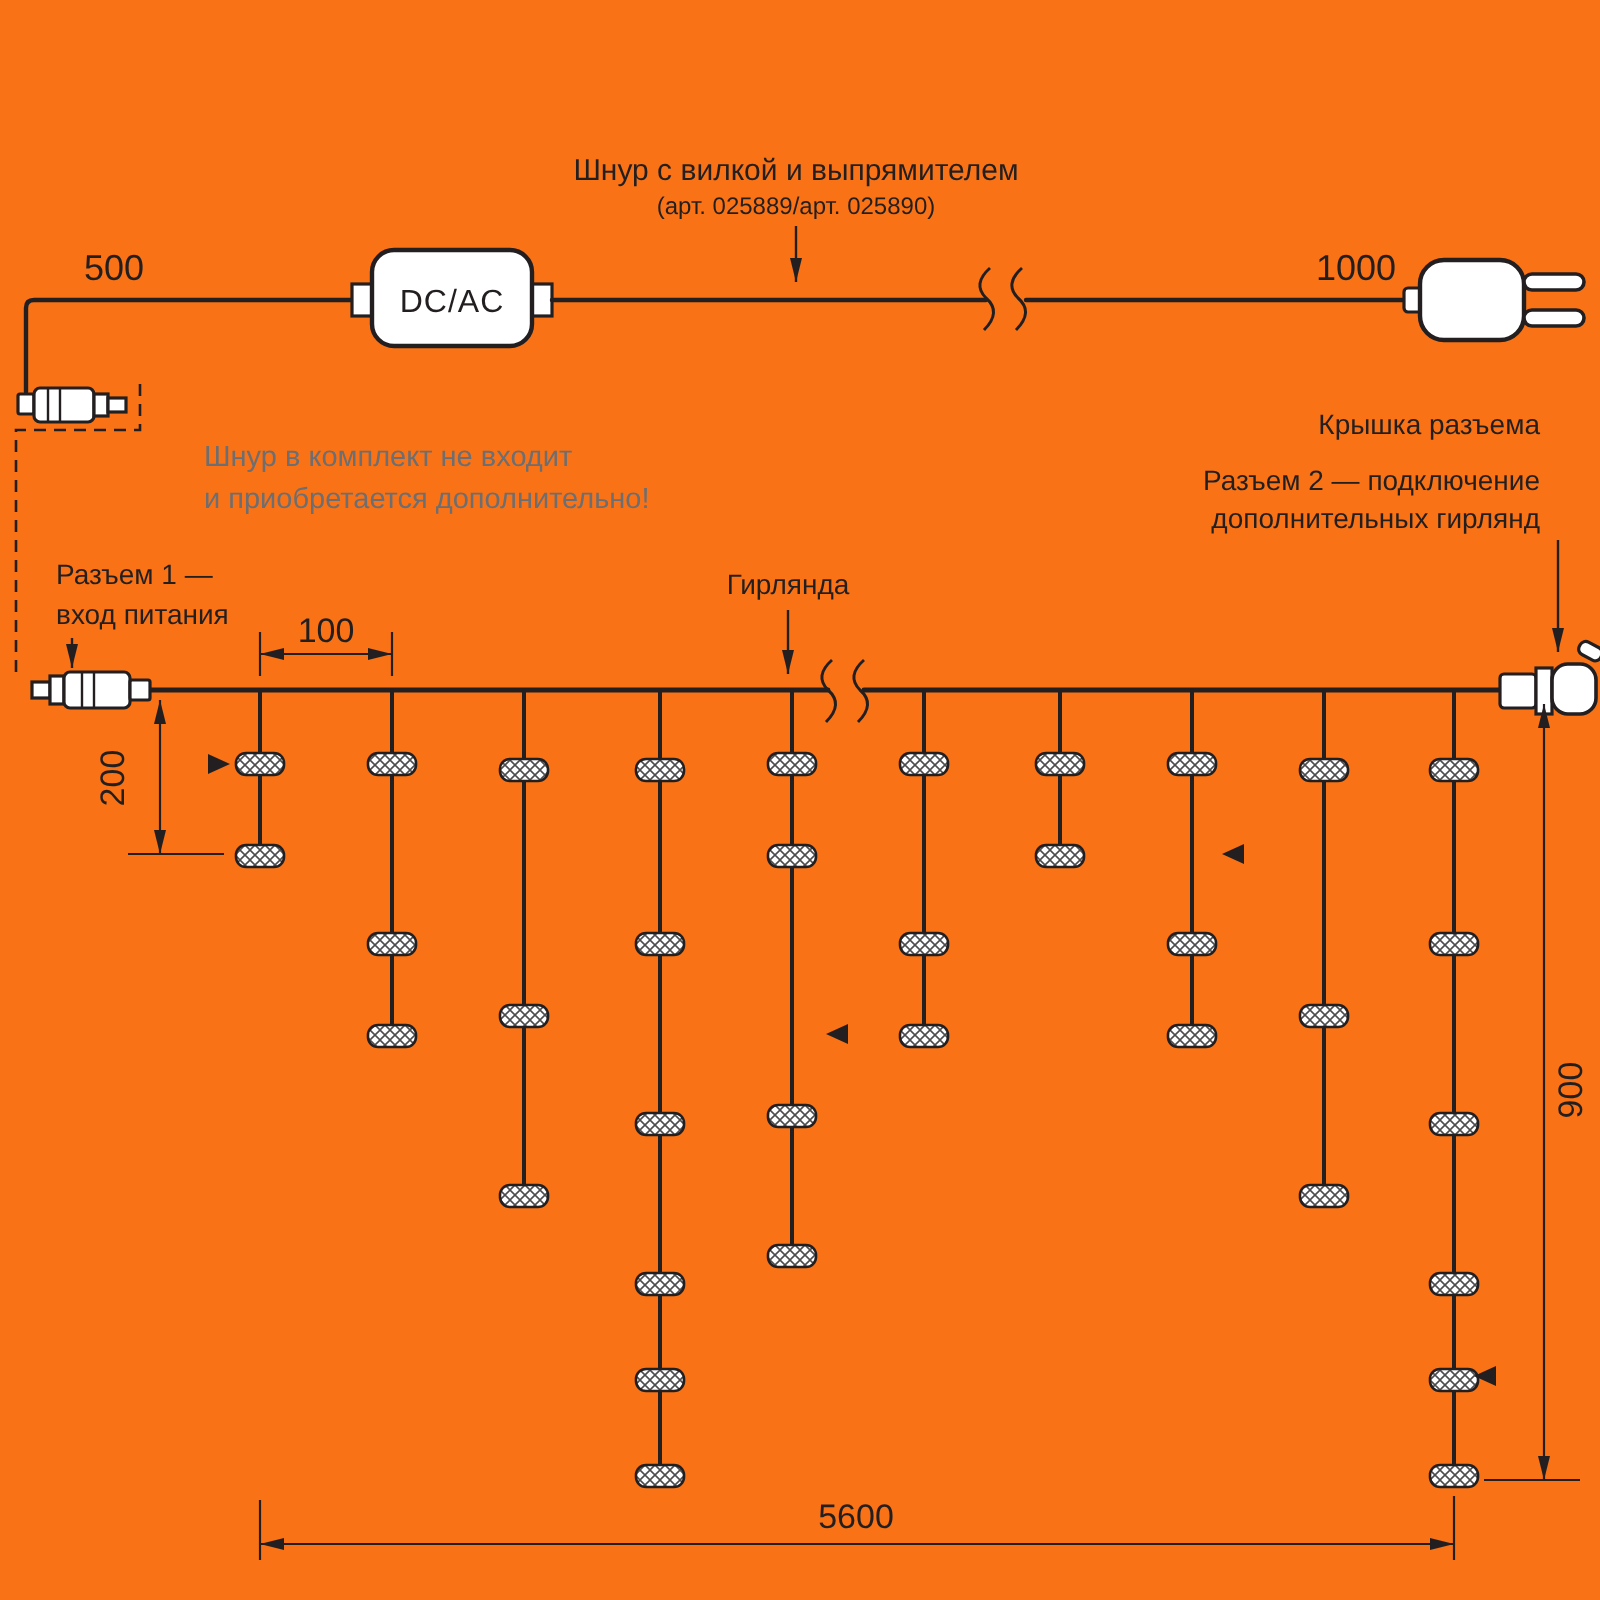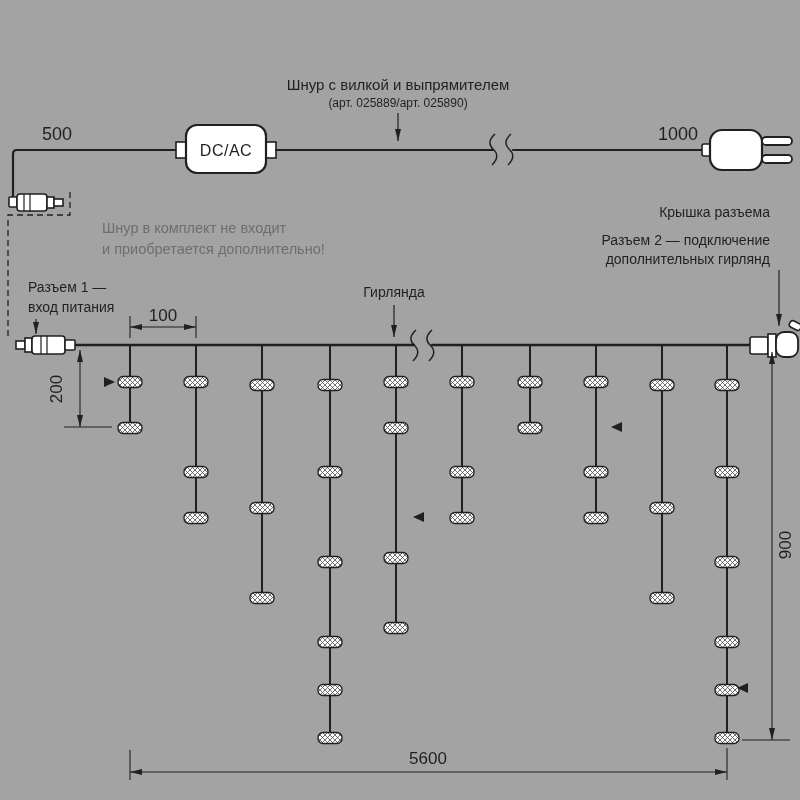--- a/index.html
+++ b/index.html
@@ -1,16 +1,16 @@
 <!DOCTYPE html>
 <html><head>
 <meta charset="utf-8">
 <style>
   html,body{margin:0;padding:0;background:#fff;}
-  .stage{width:800px;height:800px;position:relative;background:#a3a3a3;overflow:hidden;}
+  .stage{width:800px;height:800px;position:relative;background:#f97316;overflow:hidden;}
   svg{display:block;}
   text{font-family:"Liberation Sans","DejaVu Sans",sans-serif;fill:#231f20;}
   .lbl{font-size:14px;}
   .big{font-size:18px;}
   .dim{font-size:17px;}
   .small{font-size:12px;}
   .note{fill:#6d6e71;font-size:14.5px;}
   .dcac{font-size:16px;letter-spacing:.5px;}
   .ln{stroke:#231f20;fill:none;}
   .cord{stroke-width:2.2;stroke-linecap:round;}

